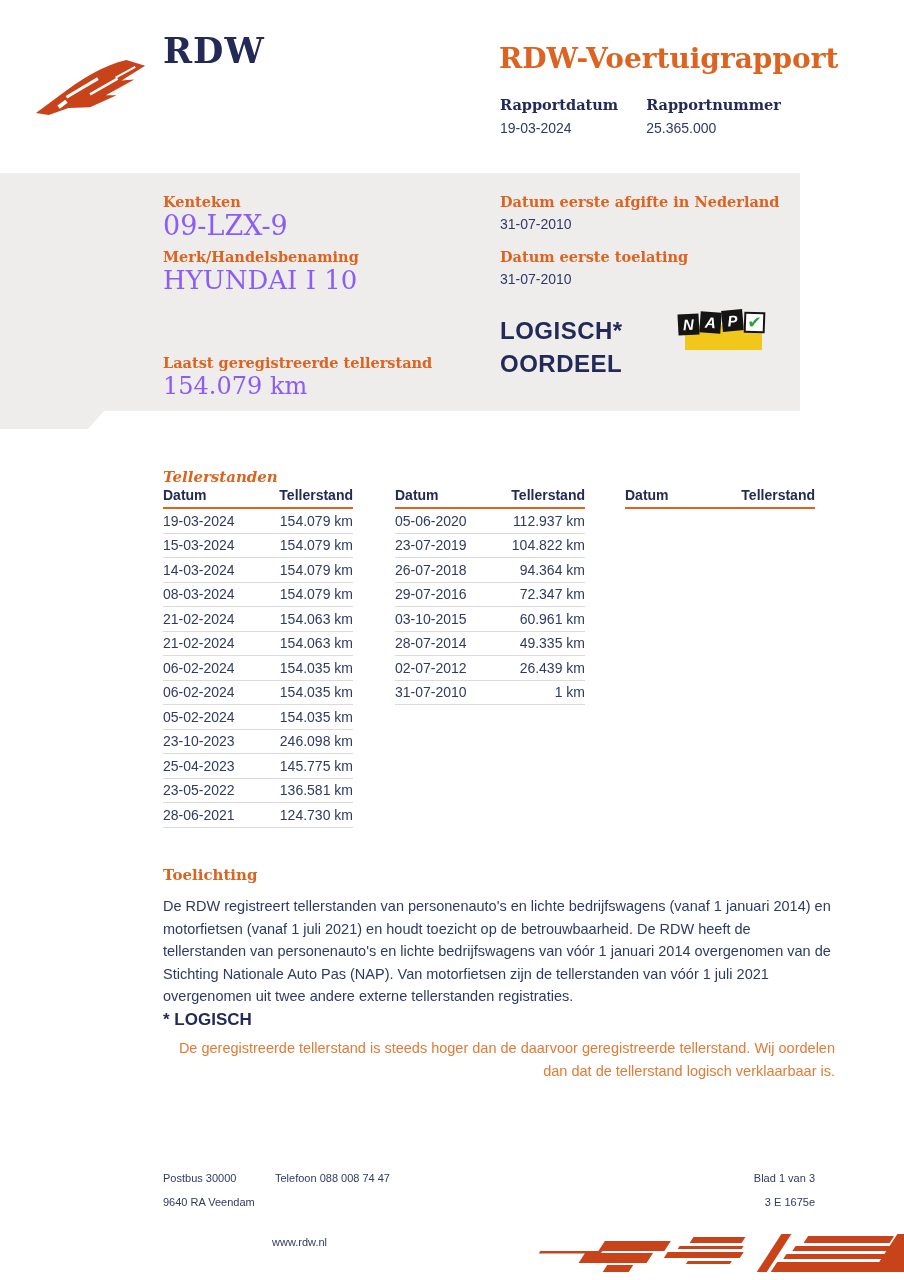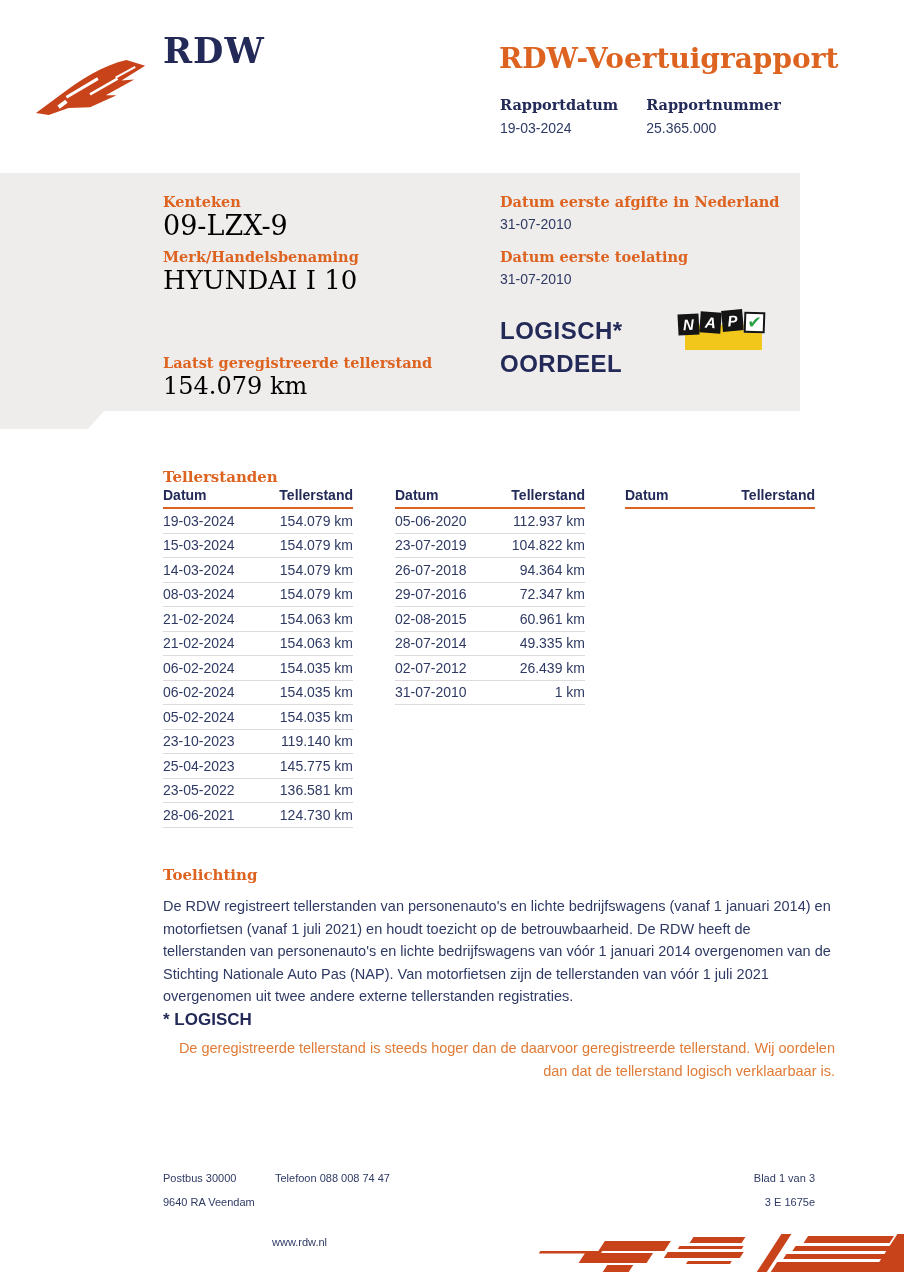--- a/index.html
+++ b/index.html
@@ -40,21 +40,21 @@
     clip-path: polygon(0 0, 800px 0, 800px 238px, 104px 238px, 88px 256px, 0 256px);
   }
   .panel-label {
     position: absolute;
     font-family: "DejaVu Serif", "Liberation Serif", serif;
     font-weight: bold; font-size: 14.5px; color: #dd6320;
   }
   .panel-value-big {
     position: absolute;
     font-family: "DejaVu Serif", "Liberation Serif", serif;
-    font-weight: normal; font-size: 27px; color: #000000; text-align: right;
+    font-weight: normal; font-size: 27px; color: #8b5cf6; text-align: right;
   }
   .panel-value-small { position: absolute; font-size: 14px; color: #2f3a64; }
   .oordeel {
     position: absolute; left: 500px; top: 314px;
     font-size: 24px; font-weight: bold; color: #232a58;
     line-height: 33px; letter-spacing: 0.5px;
   }
 
   
   .nap { position: absolute; left: 676px; top: 312px; width: 92px; height: 44px; }
@@ -174,21 +174,21 @@
   </div>
 
   <div class="nap">
     <div class="nap-yellow"></div>
     <span class="nap-tile nap-n">N</span>
     <span class="nap-tile nap-a">A</span>
     <span class="nap-tile nap-p">P</span>
     <span class="nap-check">✔</span>
   </div>
 
-  <div class="section-heading" style="left:163px; top:468px;">Tellerstanden</div>
+  <div class="section-heading" style="left:163px; top:468px;font-style:italic;">Tellerstanden</div>
 
   <div class="t-col t-col1">
     <div class="thead">
       <span>Datum</span>
       <span>Tellerstand</span>
     </div>
     <div class="t-body">
         <div class="trow">
           <span class="tcell-date">19-03-2024</span>
           <span class="tcell-val">154.079 km</span>
@@ -220,21 +220,21 @@
         <div class="trow">
           <span class="tcell-date">06-02-2024</span>
           <span class="tcell-val">154.035 km</span>
         </div>
         <div class="trow">
           <span class="tcell-date">05-02-2024</span>
           <span class="tcell-val">154.035 km</span>
         </div>
         <div class="trow">
           <span class="tcell-date">23-10-2023</span>
-          <span class="tcell-val">119.140 km</span>
+          <span class="tcell-val">246.098 km</span>
         </div>
         <div class="trow">
           <span class="tcell-date">25-04-2023</span>
           <span class="tcell-val">145.775 km</span>
         </div>
         <div class="trow">
           <span class="tcell-date">23-05-2022</span>
           <span class="tcell-val">136.581 km</span>
         </div>
         <div class="trow">
@@ -260,21 +260,21 @@
         </div>
         <div class="trow">
           <span class="tcell-date">26-07-2018</span>
           <span class="tcell-val">94.364 km</span>
         </div>
         <div class="trow">
           <span class="tcell-date">29-07-2016</span>
           <span class="tcell-val">72.347 km</span>
         </div>
         <div class="trow">
-          <span class="tcell-date">02-08-2015</span>
+          <span class="tcell-date">03-10-2015</span>
           <span class="tcell-val">60.961 km</span>
         </div>
         <div class="trow">
           <span class="tcell-date">28-07-2014</span>
           <span class="tcell-val">49.335 km</span>
         </div>
         <div class="trow">
           <span class="tcell-date">02-07-2012</span>
           <span class="tcell-val">26.439 km</span>
         </div>

